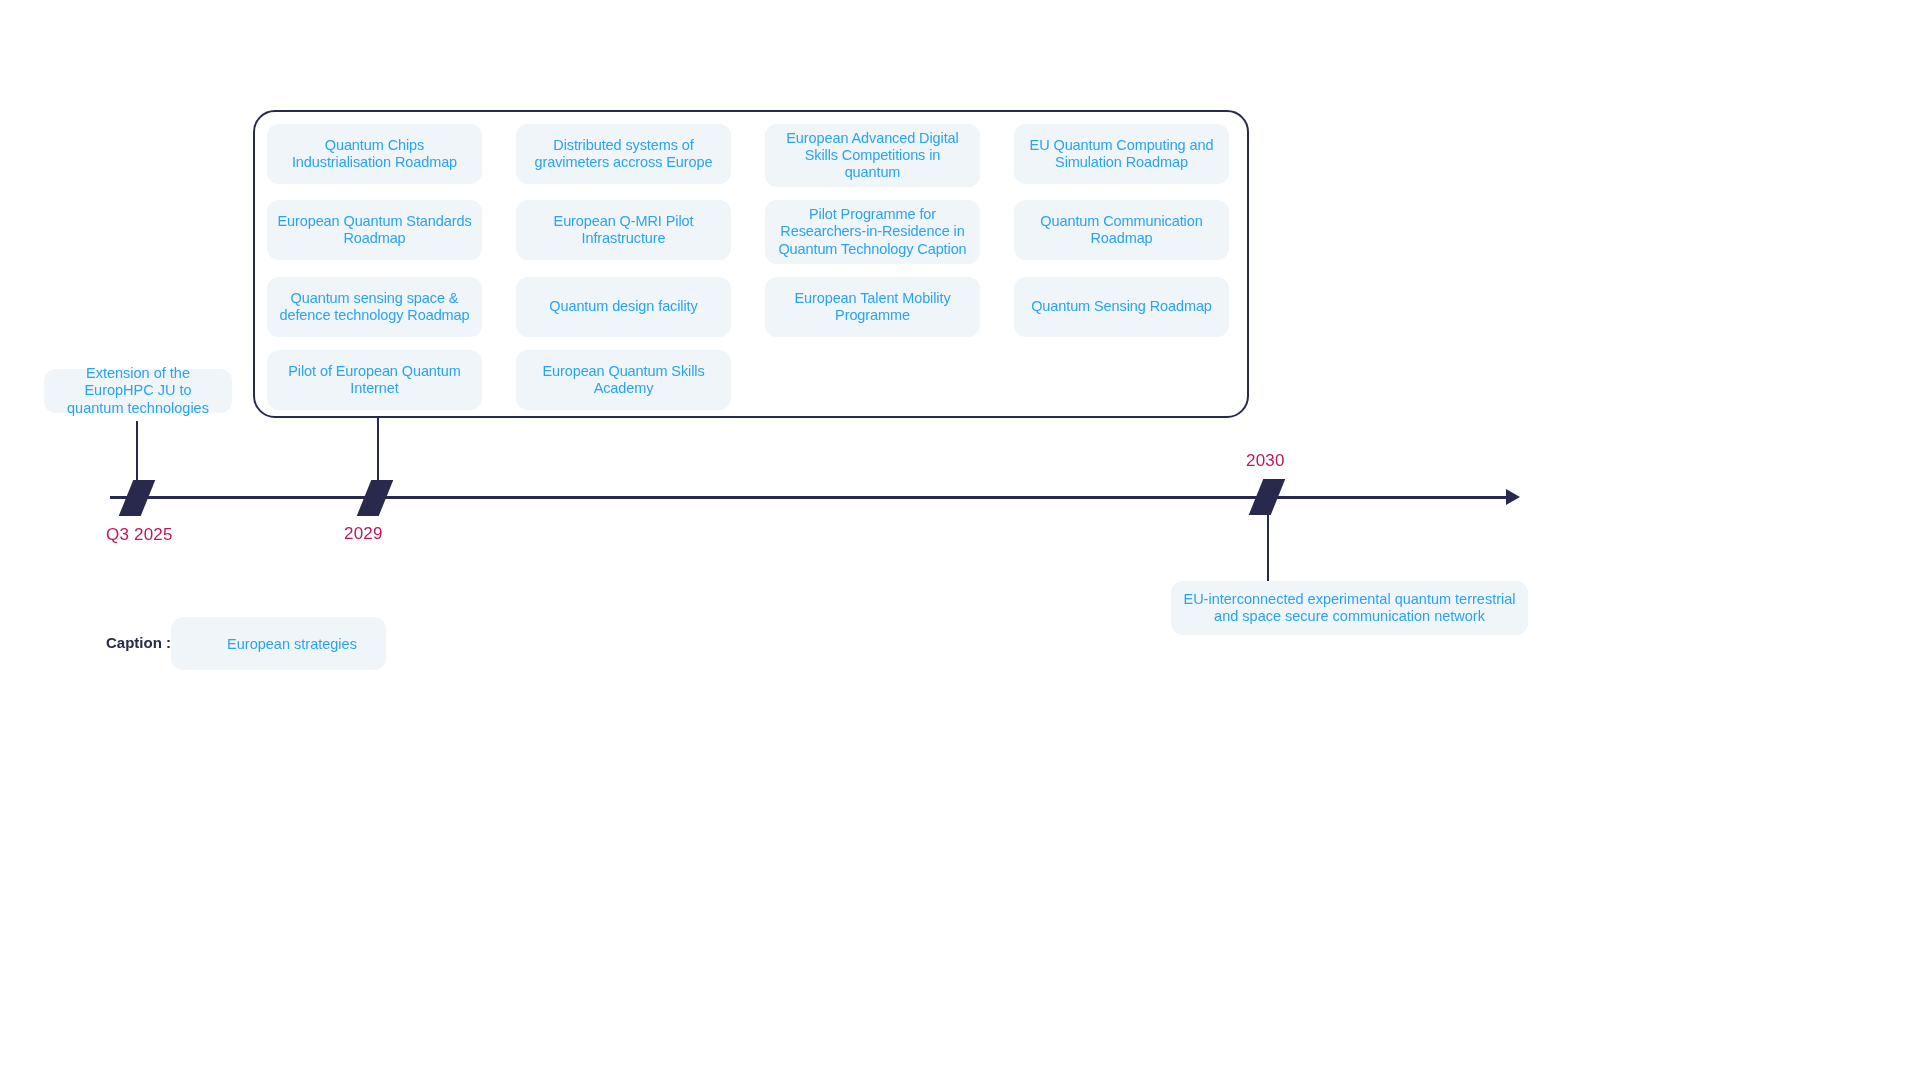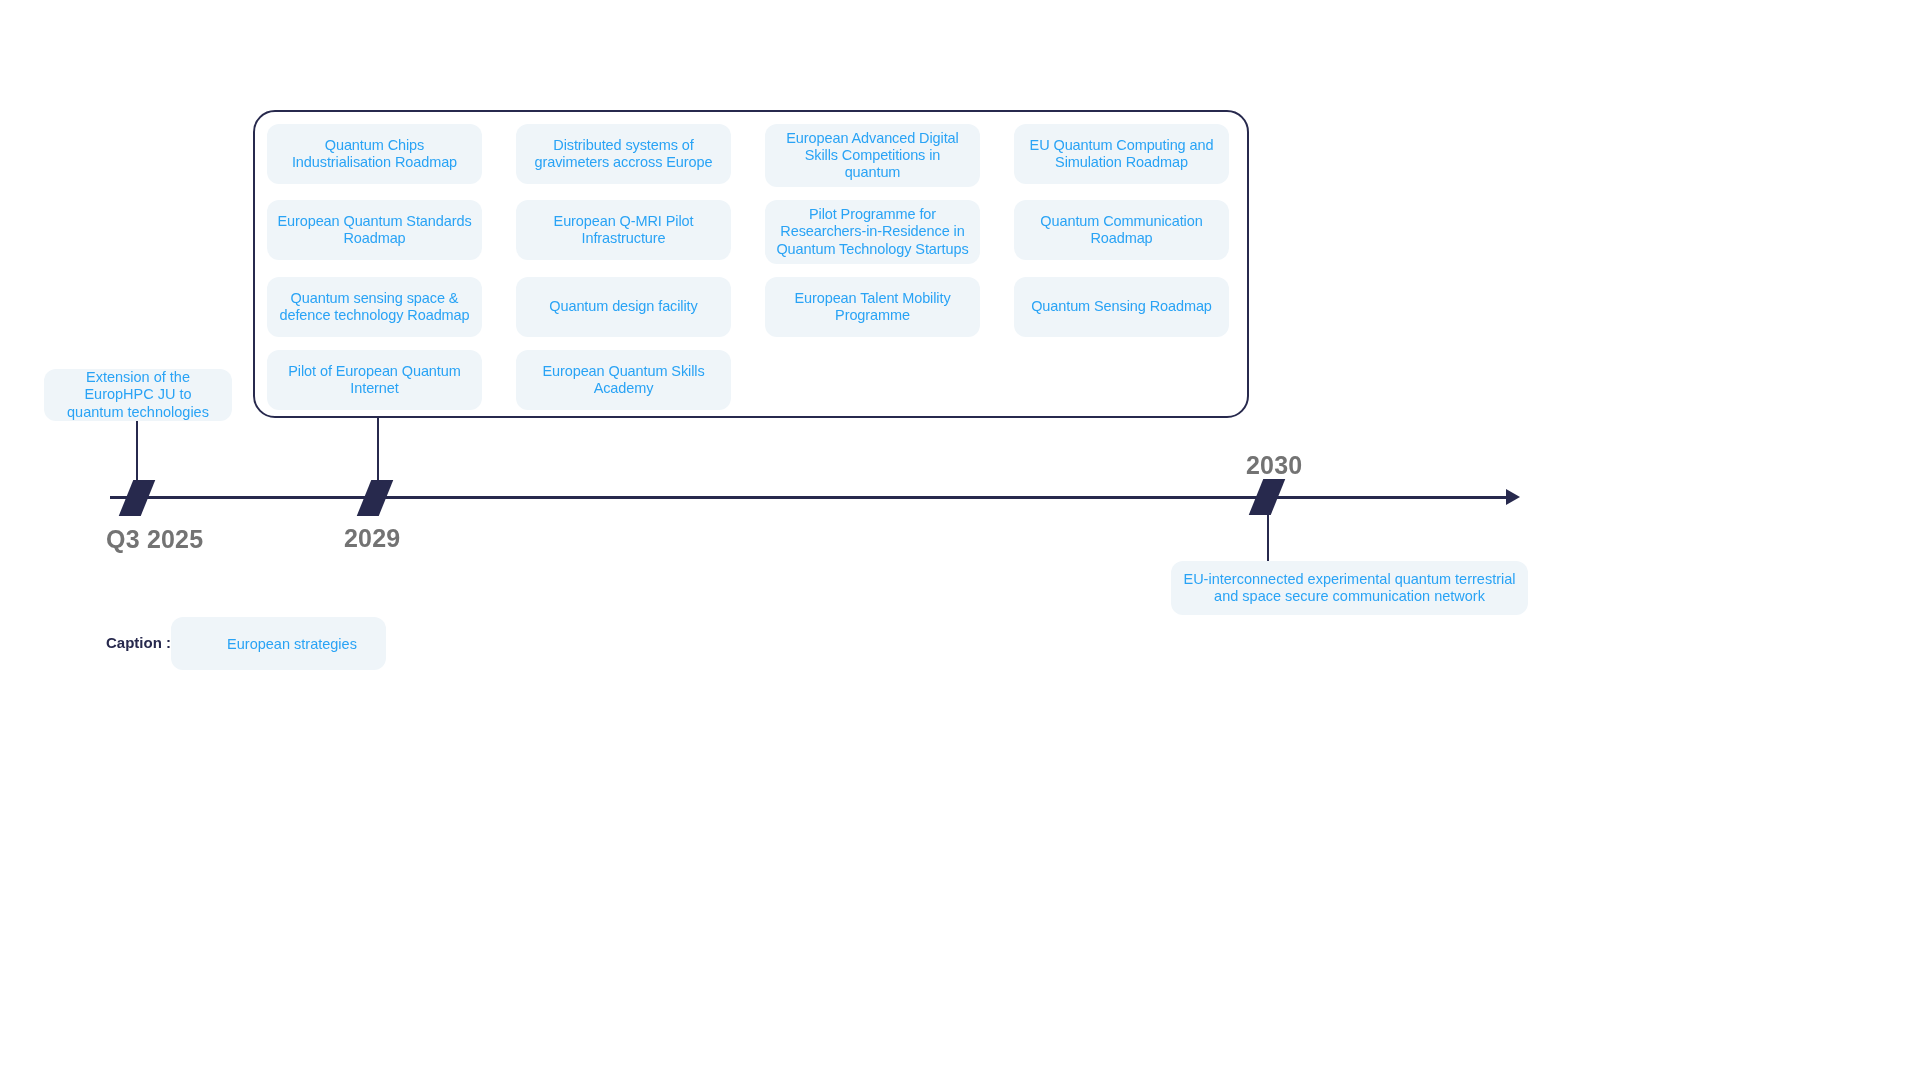--- a/index.html
+++ b/index.html
@@ -67,23 +67,23 @@
   
   .marker{
     position:absolute;
     width:22px;height:36px;
     background:#27294d;
     transform:skewX(-22deg);
   }
 
   .tick-label{
     position:absolute;
-    color:#737373;
-    font-size:25px;
-    font-weight:bold;
+    color:#be185d;
+    font-size:17px;
+    font-weight:normal;
     letter-spacing:0.2px;
     white-space:nowrap;
   }
 
   .connector{
     position:absolute;
     width:1.6px;
     background:#27294d;
   }
 
@@ -133,48 +133,48 @@
   <div class="group-box"></div>
 
   <div class="grid">
     <div class="card">Quantum Chips Industrialisation Roadmap</div>
     <div class="card">Distributed systems of gravimeters accross Europe</div>
     <div class="card">European Advanced Digital Skills Competitions in quantum</div>
 
     <div class="card">EU Quantum Computing and Simulation Roadmap</div>
     <div class="card">European Quantum Standards Roadmap</div>
     <div class="card">European Q-MRI Pilot Infrastructure</div>
-    <div class="card">Pilot Programme for Researchers-in-Residence in Quantum Technology Startups</div>
+    <div class="card">Pilot Programme for Researchers-in-Residence in Quantum Technology Caption</div>
 
     <div class="card">Quantum Communication Roadmap</div>
     <div class="card">Quantum sensing space &amp; defence technology Roadmap</div>
     <div class="card">Quantum design facility</div>
     <div class="card">European Talent Mobility Programme</div>
 
     <div class="card">Quantum Sensing Roadmap</div>
     <div class="card">Pilot of European Quantum Internet</div>
     <div class="card">European Quantum Skills Academy</div>
     <div class="card empty"></div>
   </div>
 
-  <div class="bubble" style="left:44px;top:369px;width:188px;height:52px;">Extension of the EuropHPC JU to quantum technologies</div>
+  <div class="bubble" style="left:44px;top:369px;width:188px;height:44px;">Extension of the EuropHPC JU to quantum technologies</div>
   <div class="connector" style="left:136px;top:421px;height:72px;"></div>
 
   <div class="connector" style="left:377px;top:418px;height:75px;"></div>
 
   <div class="axis-line"></div>
   <div class="axis-arrow"></div>
 
   <div class="marker" style="left:126px;top:480px;"></div>
   <div class="marker" style="left:364px;top:480px;"></div>
   <div class="marker" style="left:1256px;top:479px;"></div>
 
   <div class="tick-label" style="left:106px;top:525px;">Q3 2025</div>
   <div class="tick-label" style="left:344px;top:524px;">2029</div>
   <div class="tick-label" style="left:1246px;top:451px;">2030</div>
 
   <div class="connector" style="left:1267px;top:499px;height:84px;"></div>
-  <div class="bubble" style="left:1171px;top:561px;width:357px;height:54px;">EU-interconnected experimental quantum terrestrial and space secure communication network</div>
+  <div class="bubble" style="left:1171px;top:581px;width:357px;height:54px;">EU-interconnected experimental quantum terrestrial and space secure communication network</div>
 
   <div class="caption-label">Caption :</div>
   <div class="caption-chip">European strategies</div>
 
 </div>
 
 </body></html>

